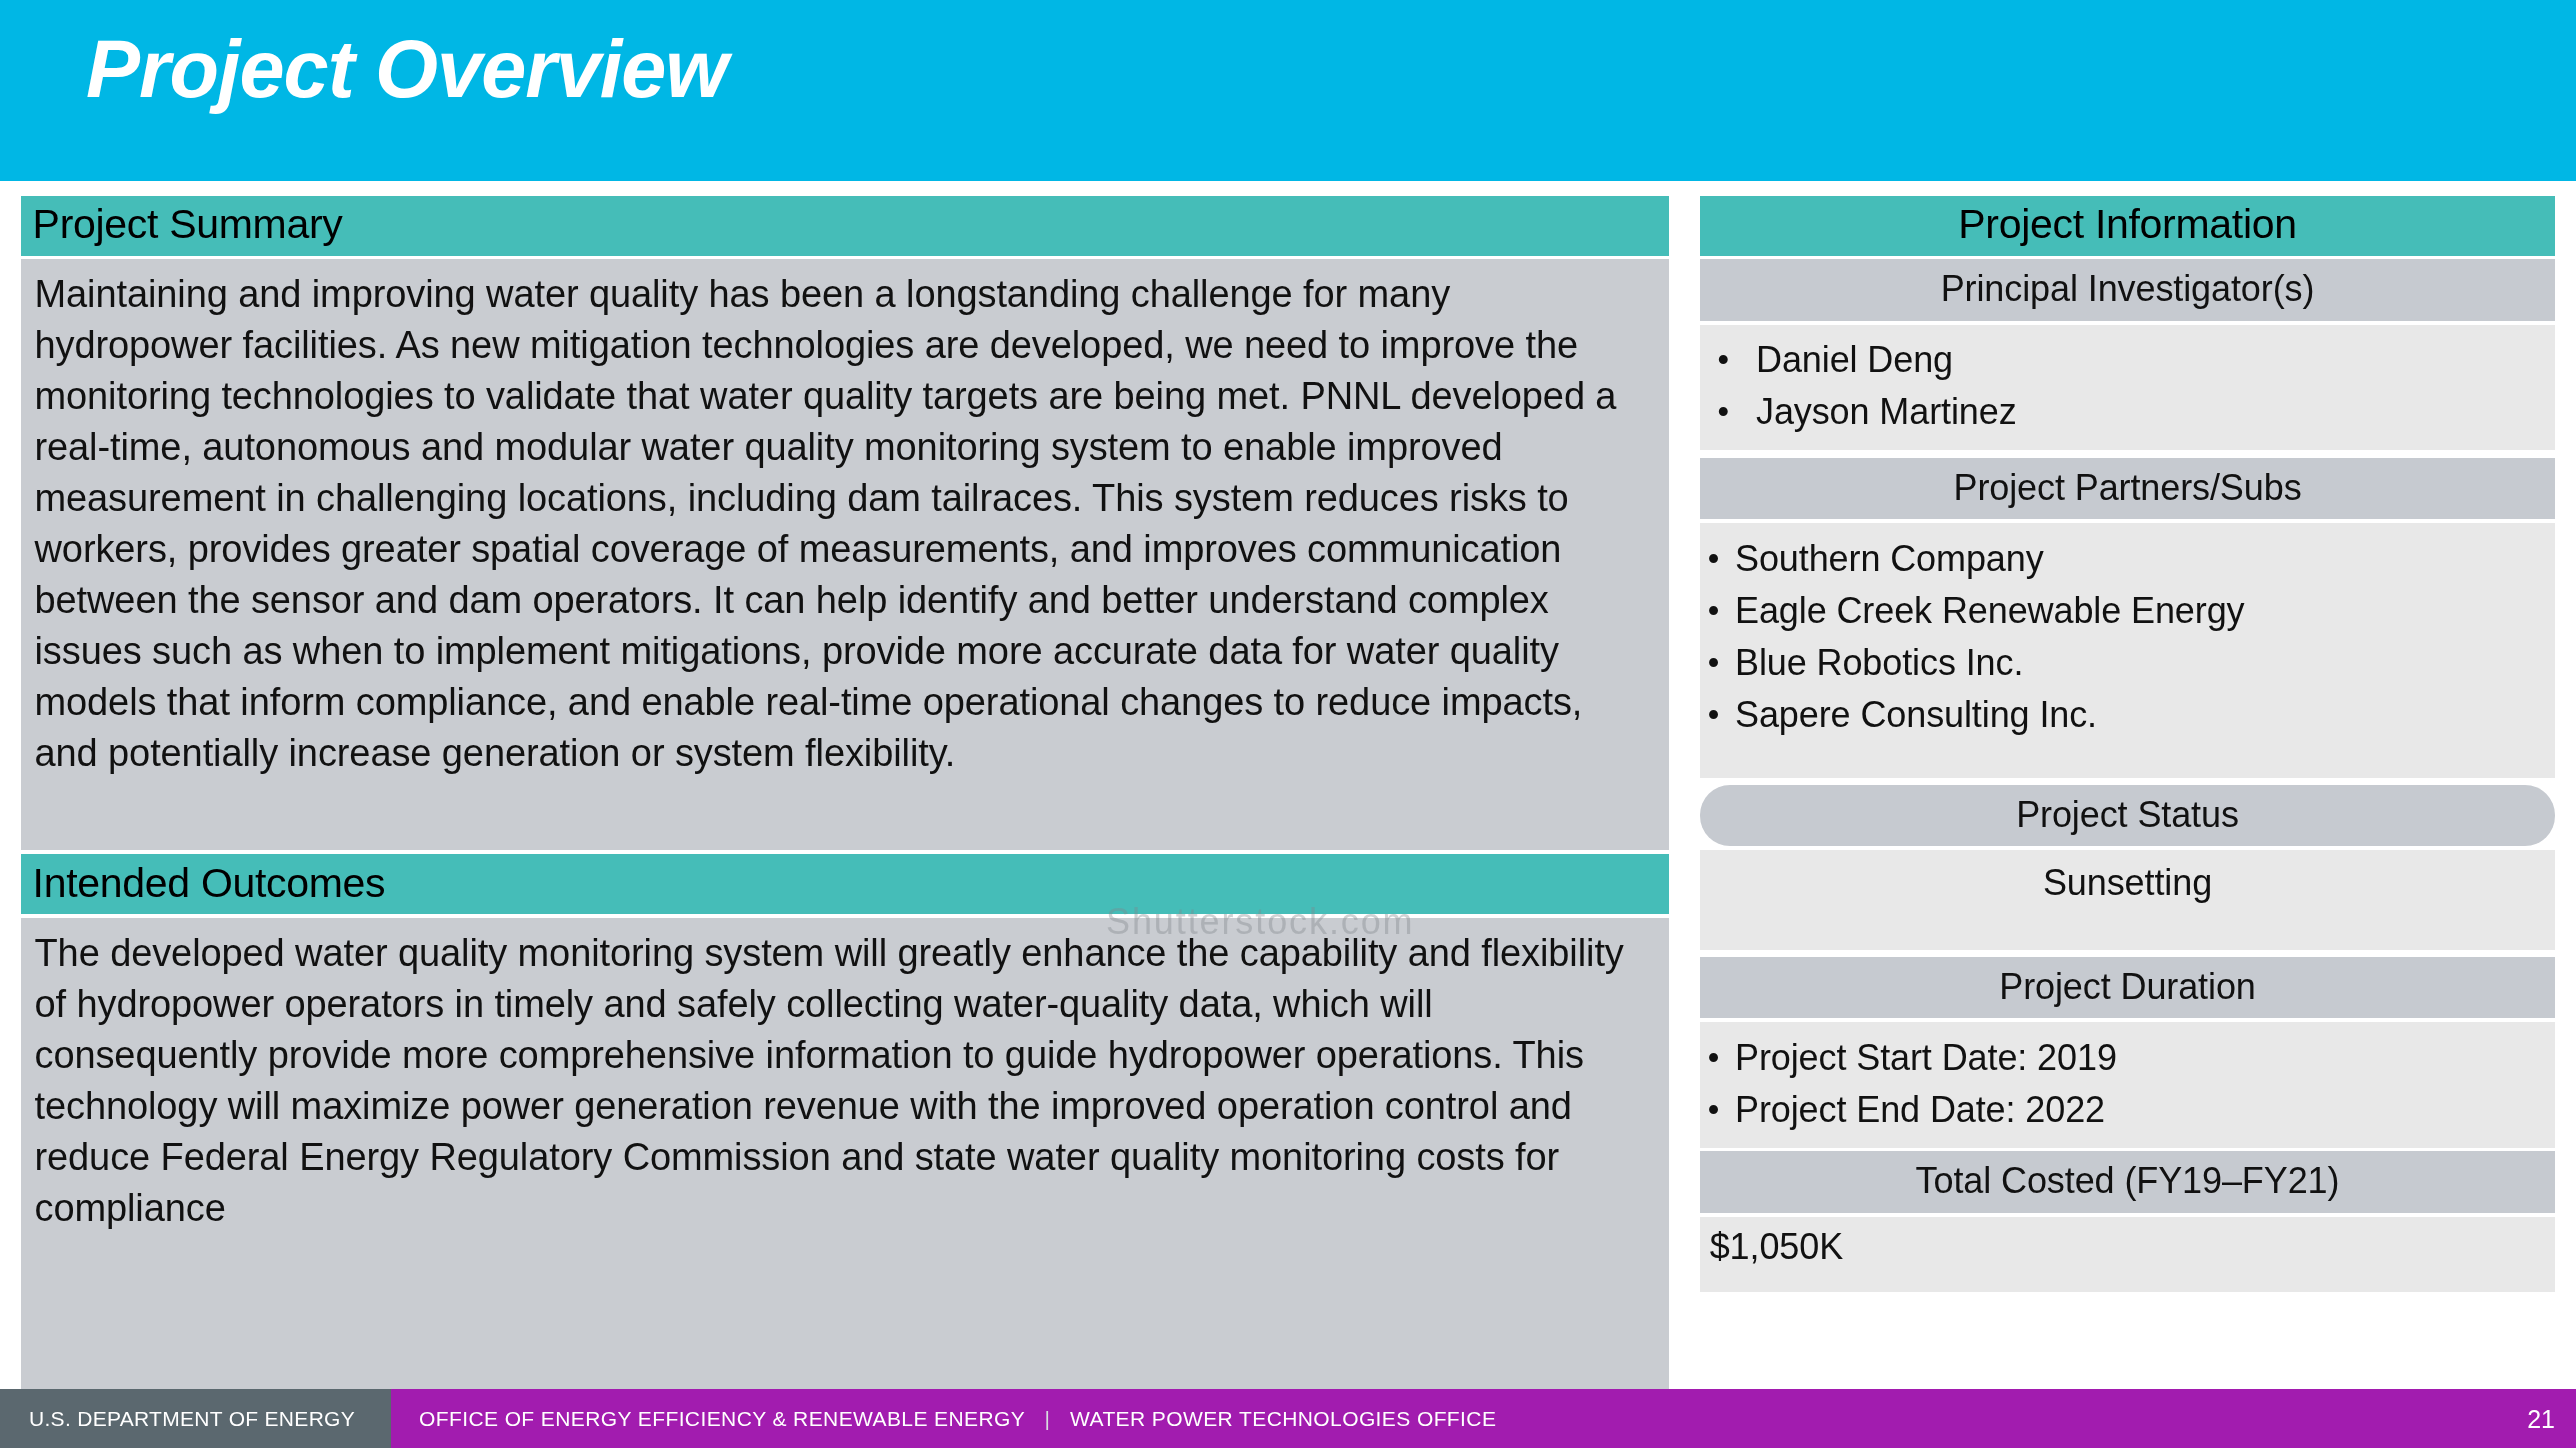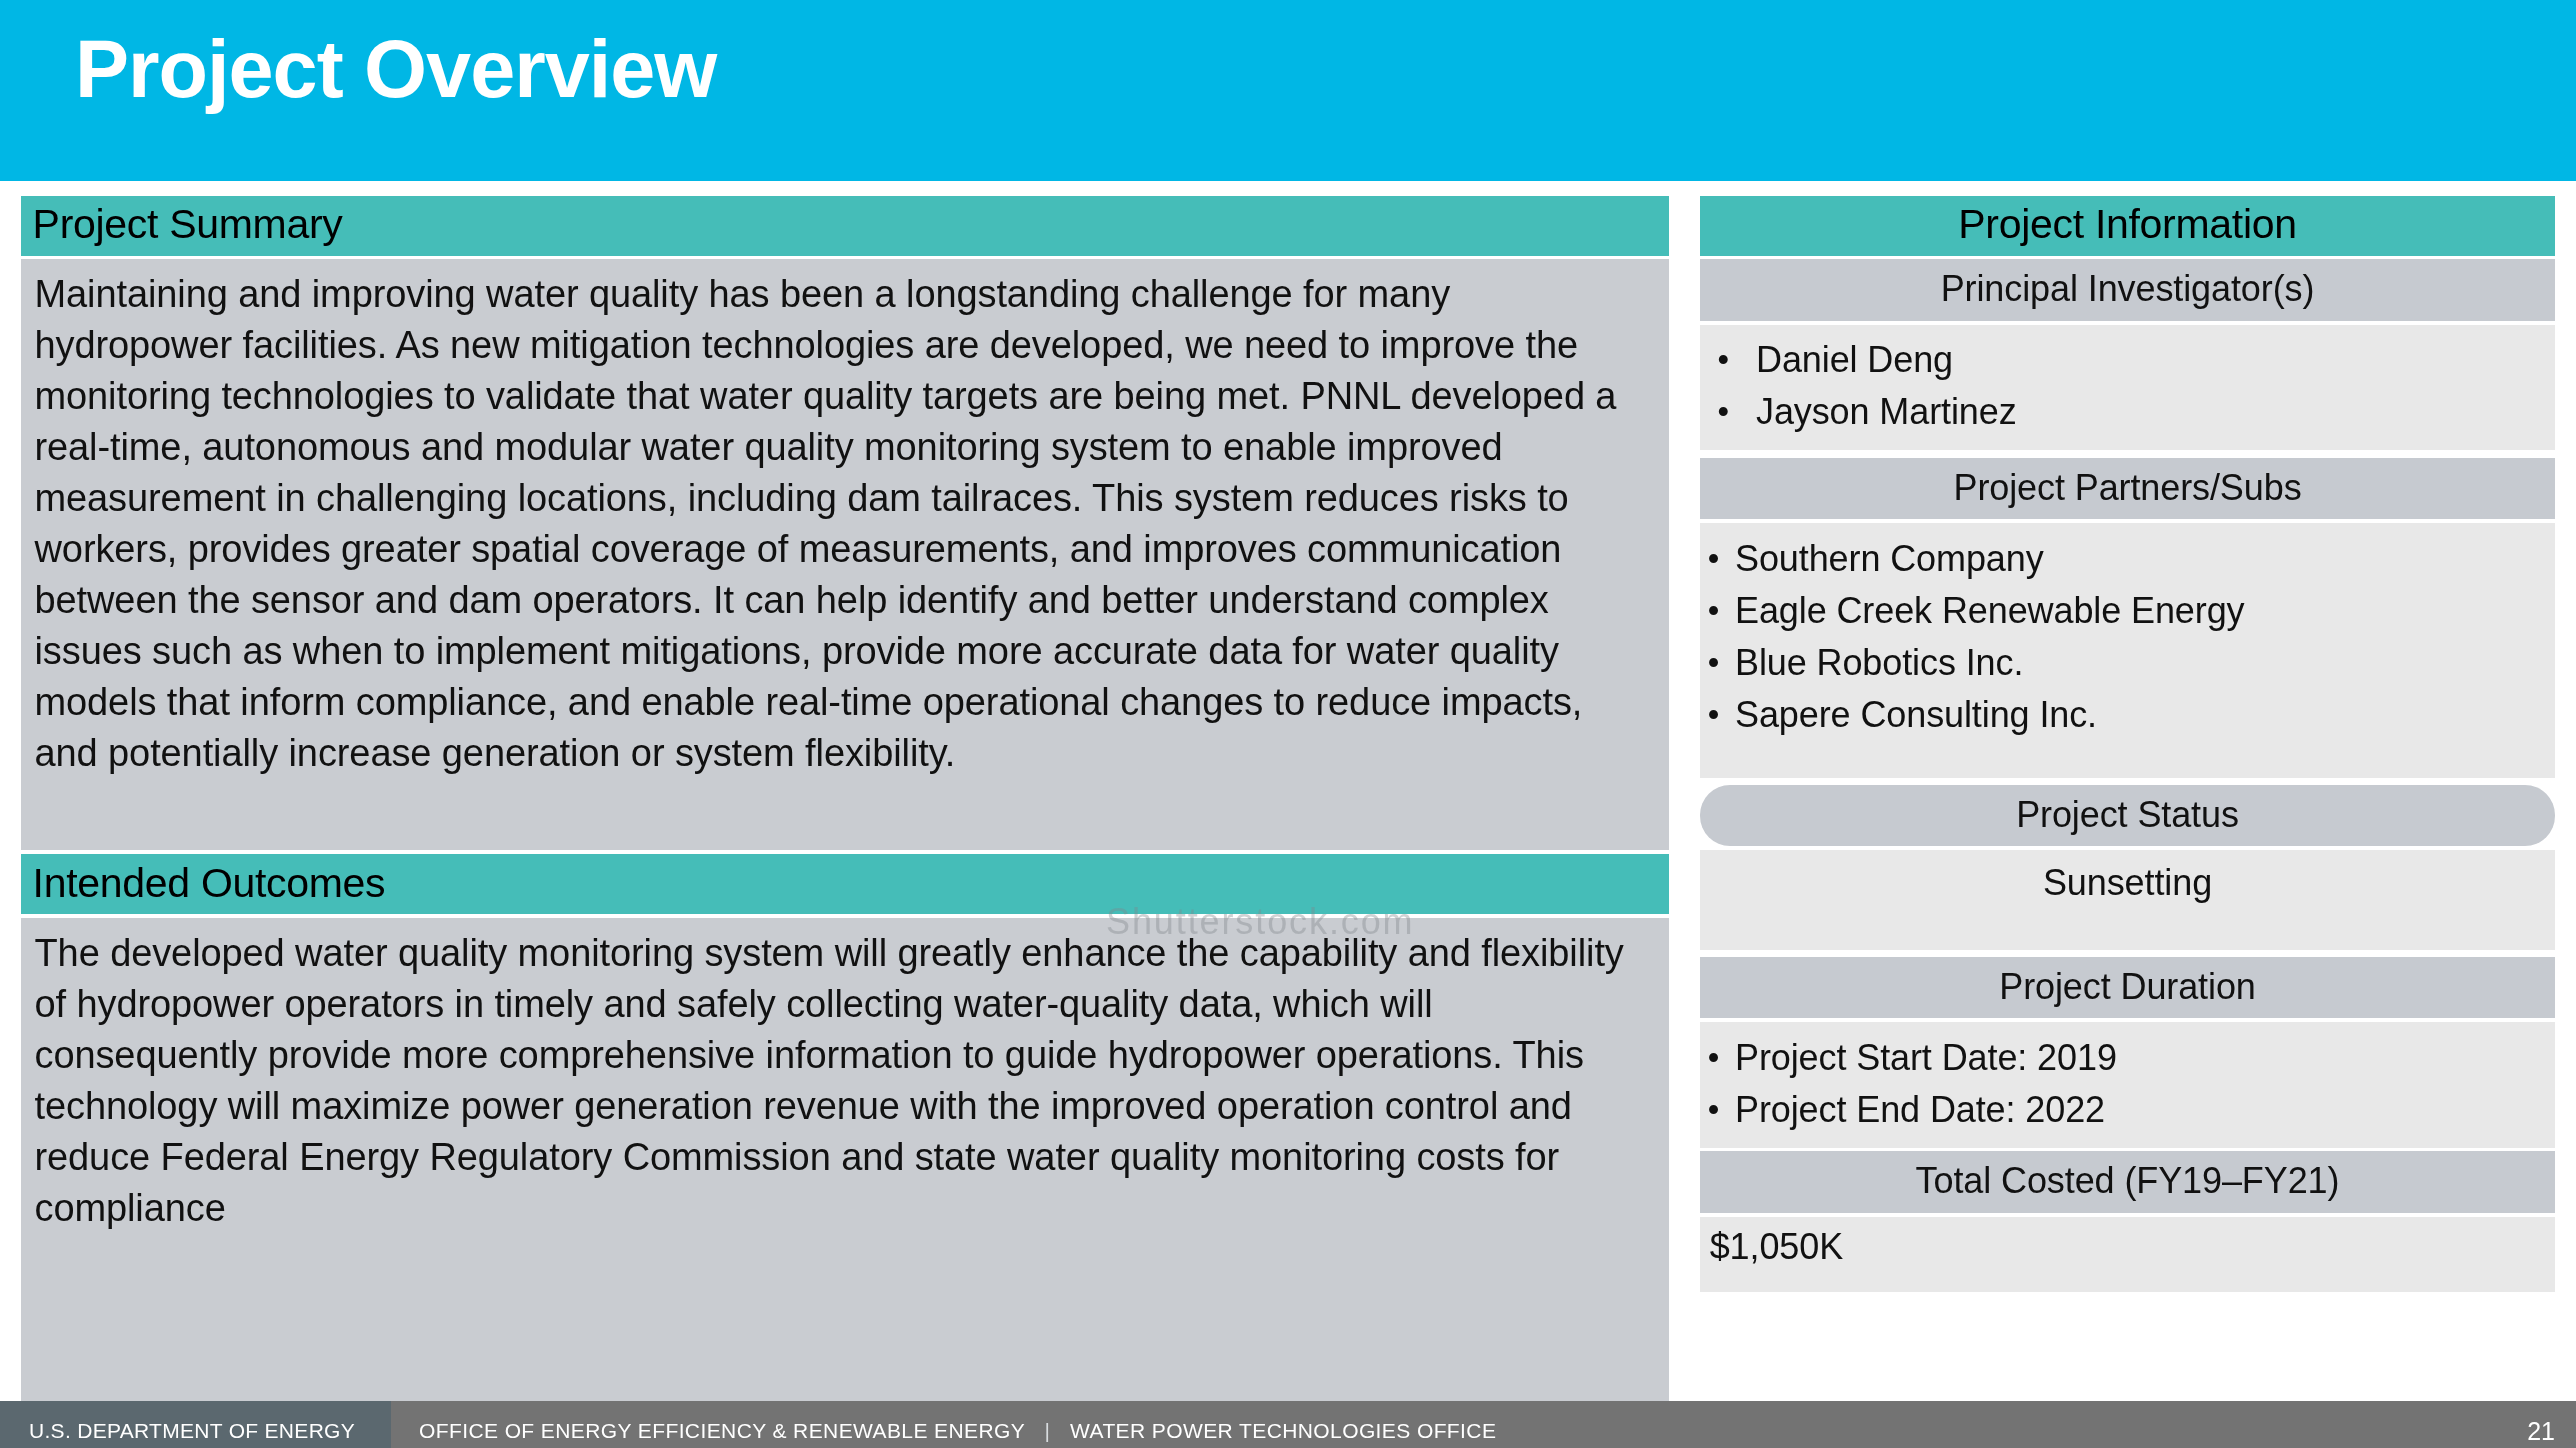--- a/index.html
+++ b/index.html
@@ -19,28 +19,29 @@
   .title-band {
     position: absolute;
     left: 0;
     top: 0;
     width: 2576px;
     height: 181px;
     background: #00b7e5;
   }
   .title-text {
     position: absolute;
-    left: 75px;
+    left: 86px;
     top: 27px;
     font-size: 81px;
     font-weight: bold;
     color: #ffffff;
     letter-spacing: -1px;
     line-height: 1.05;
     white-space: nowrap;
+    font-style: italic;
   }
 
   
   .content {
     position: absolute;
     left: 0;
     top: 181px;
     width: 2576px;
     height: 1198px;
   }
@@ -136,22 +137,22 @@
   .r-body.plain-val {
     padding: 9.7px 0 13.5px 9.7px;
   }
 
   
   .footer {
     position: absolute;
     left: 0;
     bottom: 0;
     width: 2576px;
-    height: 48px;
-    background: #737373;
+    height: 60px;
+    background: #a21caf;
   }
   .footer-doe {
     position: absolute;
     left: 0;
     top: 0;
     width: 391px;
     height: 60px;
     background: #5b686f;
     color: #ffffff;
     font-size: 21px;

